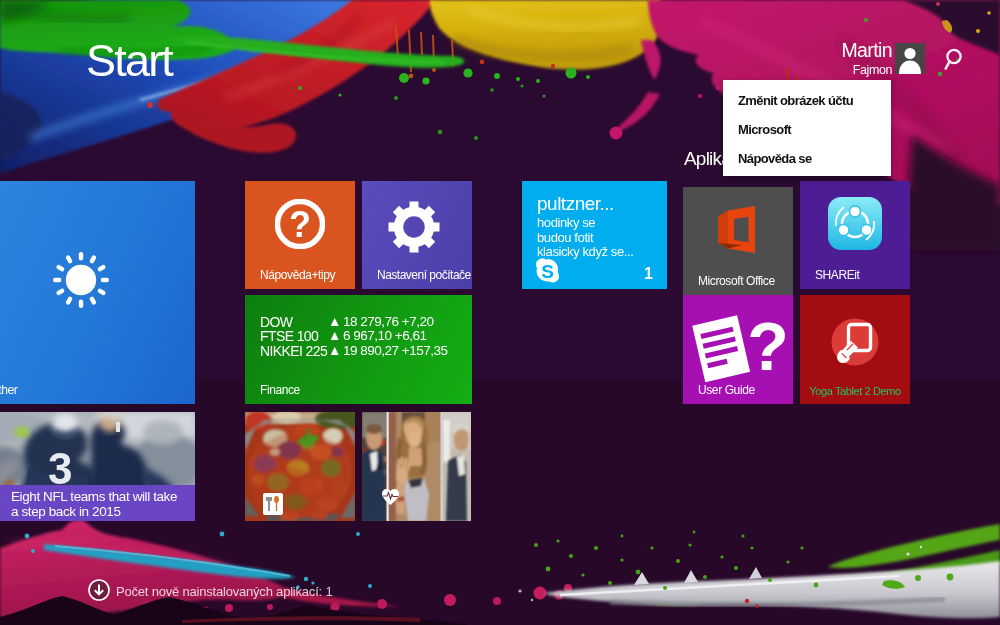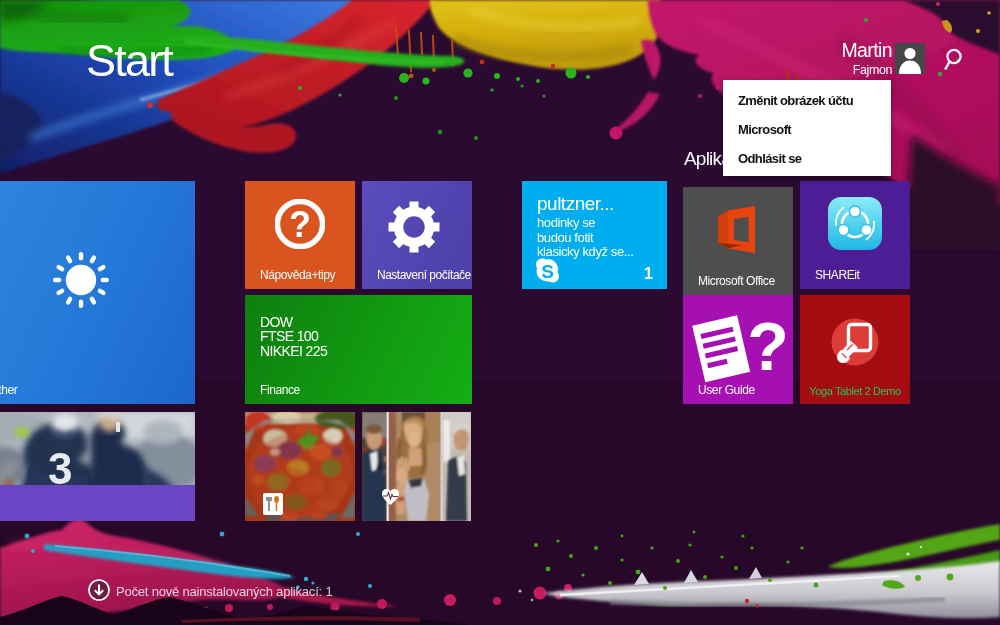--- a/index.html
+++ b/index.html
@@ -275,20 +275,21 @@
             <rect x="44.5" y="22.5" width="8" height="9"></rect>
           </g>
         </g>
       </g>
 </svg>
 <div class="tlabel" style="font-size:12px;letter-spacing:-0.5px;">Nastavení počítače</div>
 </div>
 
 <div class="tile" style="left:245px;top:295px;width:227px;height:109px;background:linear-gradient(115deg,#0E7E0E 0%,#12A112 70%,#15AD15 100%);z-index:1;color:#fff;">
 <div class="abs" style="left:15px;top:20px;font-size:14px;line-height:14.4px;letter-spacing:-0.6px;white-space:nowrap;">DOW<br>FTSE 100<br>NIKKEI 225</div>
+<div class="abs" style="left:83px;top:20px;font-size:13.5px;line-height:14.4px;letter-spacing:-0.5px;white-space:nowrap;">▲ 18 279,76 +7,20<br>▲ 6 967,10 +6,61<br>▲ 19 890,27 +157,35</div>
 <div class="tlabel">Finance</div>
 </div>
 
 <div class="tile" style="left:522px;top:181px;width:109px;height:108px;background:#00AEEF;z-index:1;color:#fff;padding-left:36px;">
 <div class="abs" style="left:15px;top:12px;font-size:19px;letter-spacing:-0.5px;">pultzner...</div>
 <div class="abs" style="left:15px;top:35px;font-size:13px;line-height:14.6px;letter-spacing:-0.4px;white-space:nowrap;">hodinky se<br>budou fotit<br>klasicky když se...</div>
 <svg class="abs" style="left:13px;bottom:6px;" width="25" height="25" viewBox="0 0 25 25">
 <path d="M12.5,1 C18,1 23,5 23,11 C23,12 22.8,13 22.5,14 C23.6,15.5 24,17 24,18.5 C24,22 21,24.5 17.5,24.5 C16,24.5 14.6,24 13.5,23.3 C13.2,23.3 12.8,23.4 12.5,23.4 C6.5,23.4 1.6,19 1.6,13 C1.6,12 1.8,11 2.1,10.2 C1.3,9 1,7.8 1,6.5 C1,3 4,0.6 7.5,0.6 C9,0.6 10.4,1.1 11.5,1.9 Z" fill="#fff"></path>
 <text x="12.5" y="19.5" text-anchor="middle" font-family="Liberation Sans" font-size="19" font-weight="bold" fill="#00AEEF">S</text>
 </svg>
@@ -373,20 +374,21 @@
 <path d="M30,80 L42,66 C48,72 46,82 40,88 L30,94 Z" fill="#9B5B2E" filter="url(#bp1)"></path>
 <ellipse cx="54" cy="20" rx="7" ry="5" fill="#9ED22A" filter="url(#bp1)"></ellipse>
 <path d="M130,12 C140,6 152,8 156,16 C159,23 156,28 152,31 L168,38 C178,46 182,66 182,85 L120,85 L124,42 C122,28 122,18 130,12 Z" fill="#1E2C4C" filter="url(#bp1)"></path>
 <ellipse cx="142" cy="10" rx="11" ry="10" fill="#C8A888" filter="url(#bp1)"></ellipse>
 <path d="M128,2 C136,-2 150,-2 154,6 L150,10 C144,4 134,4 130,8 Z" fill="#D8DADC" filter="url(#bp1)"></path>
 <rect x="148" y="10" width="4" height="10" fill="#E2E4E6"></rect>
 <path d="M175,56 C190,60 200,68 205,76 L205,85 L180,85 Z" fill="#26365A" filter="url(#bp1)"></path>
 <ellipse cx="195" cy="20" rx="20" ry="12" fill="#AEB6BC" filter="url(#bp1)"></ellipse>
 </svg>
 <div class="abs" style="left:0;right:0;bottom:0;height:36px;background:#6B46C4;"></div>
+<div class="abs" style="left:43px;bottom:2px;color:#fff;font-size:13.5px;line-height:15px;letter-spacing:-0.4px;white-space:nowrap;">Eight NFL teams that will take<br>a step back in 2015</div>
 <div class="abs" style="left:26px;bottom:16px;color:#cdbfee;font-size:12px;">9</div>
 </div>
 
 <div class="tile" style="left:245px;top:412px;width:110px;height:109px;z-index:1;">
 <svg width="110" height="109" viewBox="0 0 110 109">
 <defs>
         <filter id="bp2" x="-20%" y="-20%" width="140%" height="140%">
           <feGaussianBlur stdDeviation="1.6"></feGaussianBlur>
         </filter>
       </defs>
@@ -497,20 +499,20 @@
 <div class="abs" style="left:19px;bottom:11px;">
 <svg width="19" height="18" viewBox="0 0 19 18">
 <path d="M9.5,17 C5,13 1,9.5 1,5.8 C1,3 3,1 5.6,1 C7.2,1 8.7,1.9 9.5,3.2 C10.3,1.9 11.8,1 13.4,1 C16,1 18,3 18,5.8 C18,9.5 14,13 9.5,17 Z" fill="#fff"></path>
 <path d="M2,8 L6,8 L7.5,4.5 L9.5,11 L11,6.5 L12,8.5 L17,8.5" stroke="#6A3048" stroke-width="1.1" fill="none"></path>
 </svg></div>
 </div>
 
 <div class="abs" style="left:723px;top:80px;width:168px;height:96px;background:#fff;z-index:10;box-shadow:0 2px 6px rgba(0,0,0,0.35);color:#111;">
 <div style="position:absolute;left:15px;top:13px;font-size:13px;font-weight:bold;letter-spacing:-0.6px;">Změnit obrázek účtu</div>
 <div style="position:absolute;left:15px;top:42px;font-size:13px;font-weight:bold;letter-spacing:-0.6px;">Microsoft</div>
-<div style="position:absolute;left:15px;top:71px;font-size:13px;font-weight:bold;letter-spacing:-0.6px;">Odhlásit se</div>
+<div style="position:absolute;left:15px;top:71px;font-size:13px;font-weight:bold;letter-spacing:-0.6px;">Nápověda se</div>
 </div>
 
 <svg class="abs" style="left:88px;top:579px;z-index:3;" width="22" height="22" viewBox="0 0 22 22">
 <circle cx="11" cy="11" r="10" fill="rgba(40,40,40,0.45)" stroke="#fff" stroke-width="1.6"></circle>
 <path d="M11,5.5 L11,15 M6.8,11.2 L11,15.4 L15.2,11.2" stroke="#fff" stroke-width="2" fill="none"></path>
 </svg>
 <div class="abs" style="left:116px;top:584px;z-index:3;color:rgba(255,255,255,0.8);font-size:13px;letter-spacing:-0.2px;">Počet nově nainstalovaných aplikací: 1</div>
 
 </body></html>

